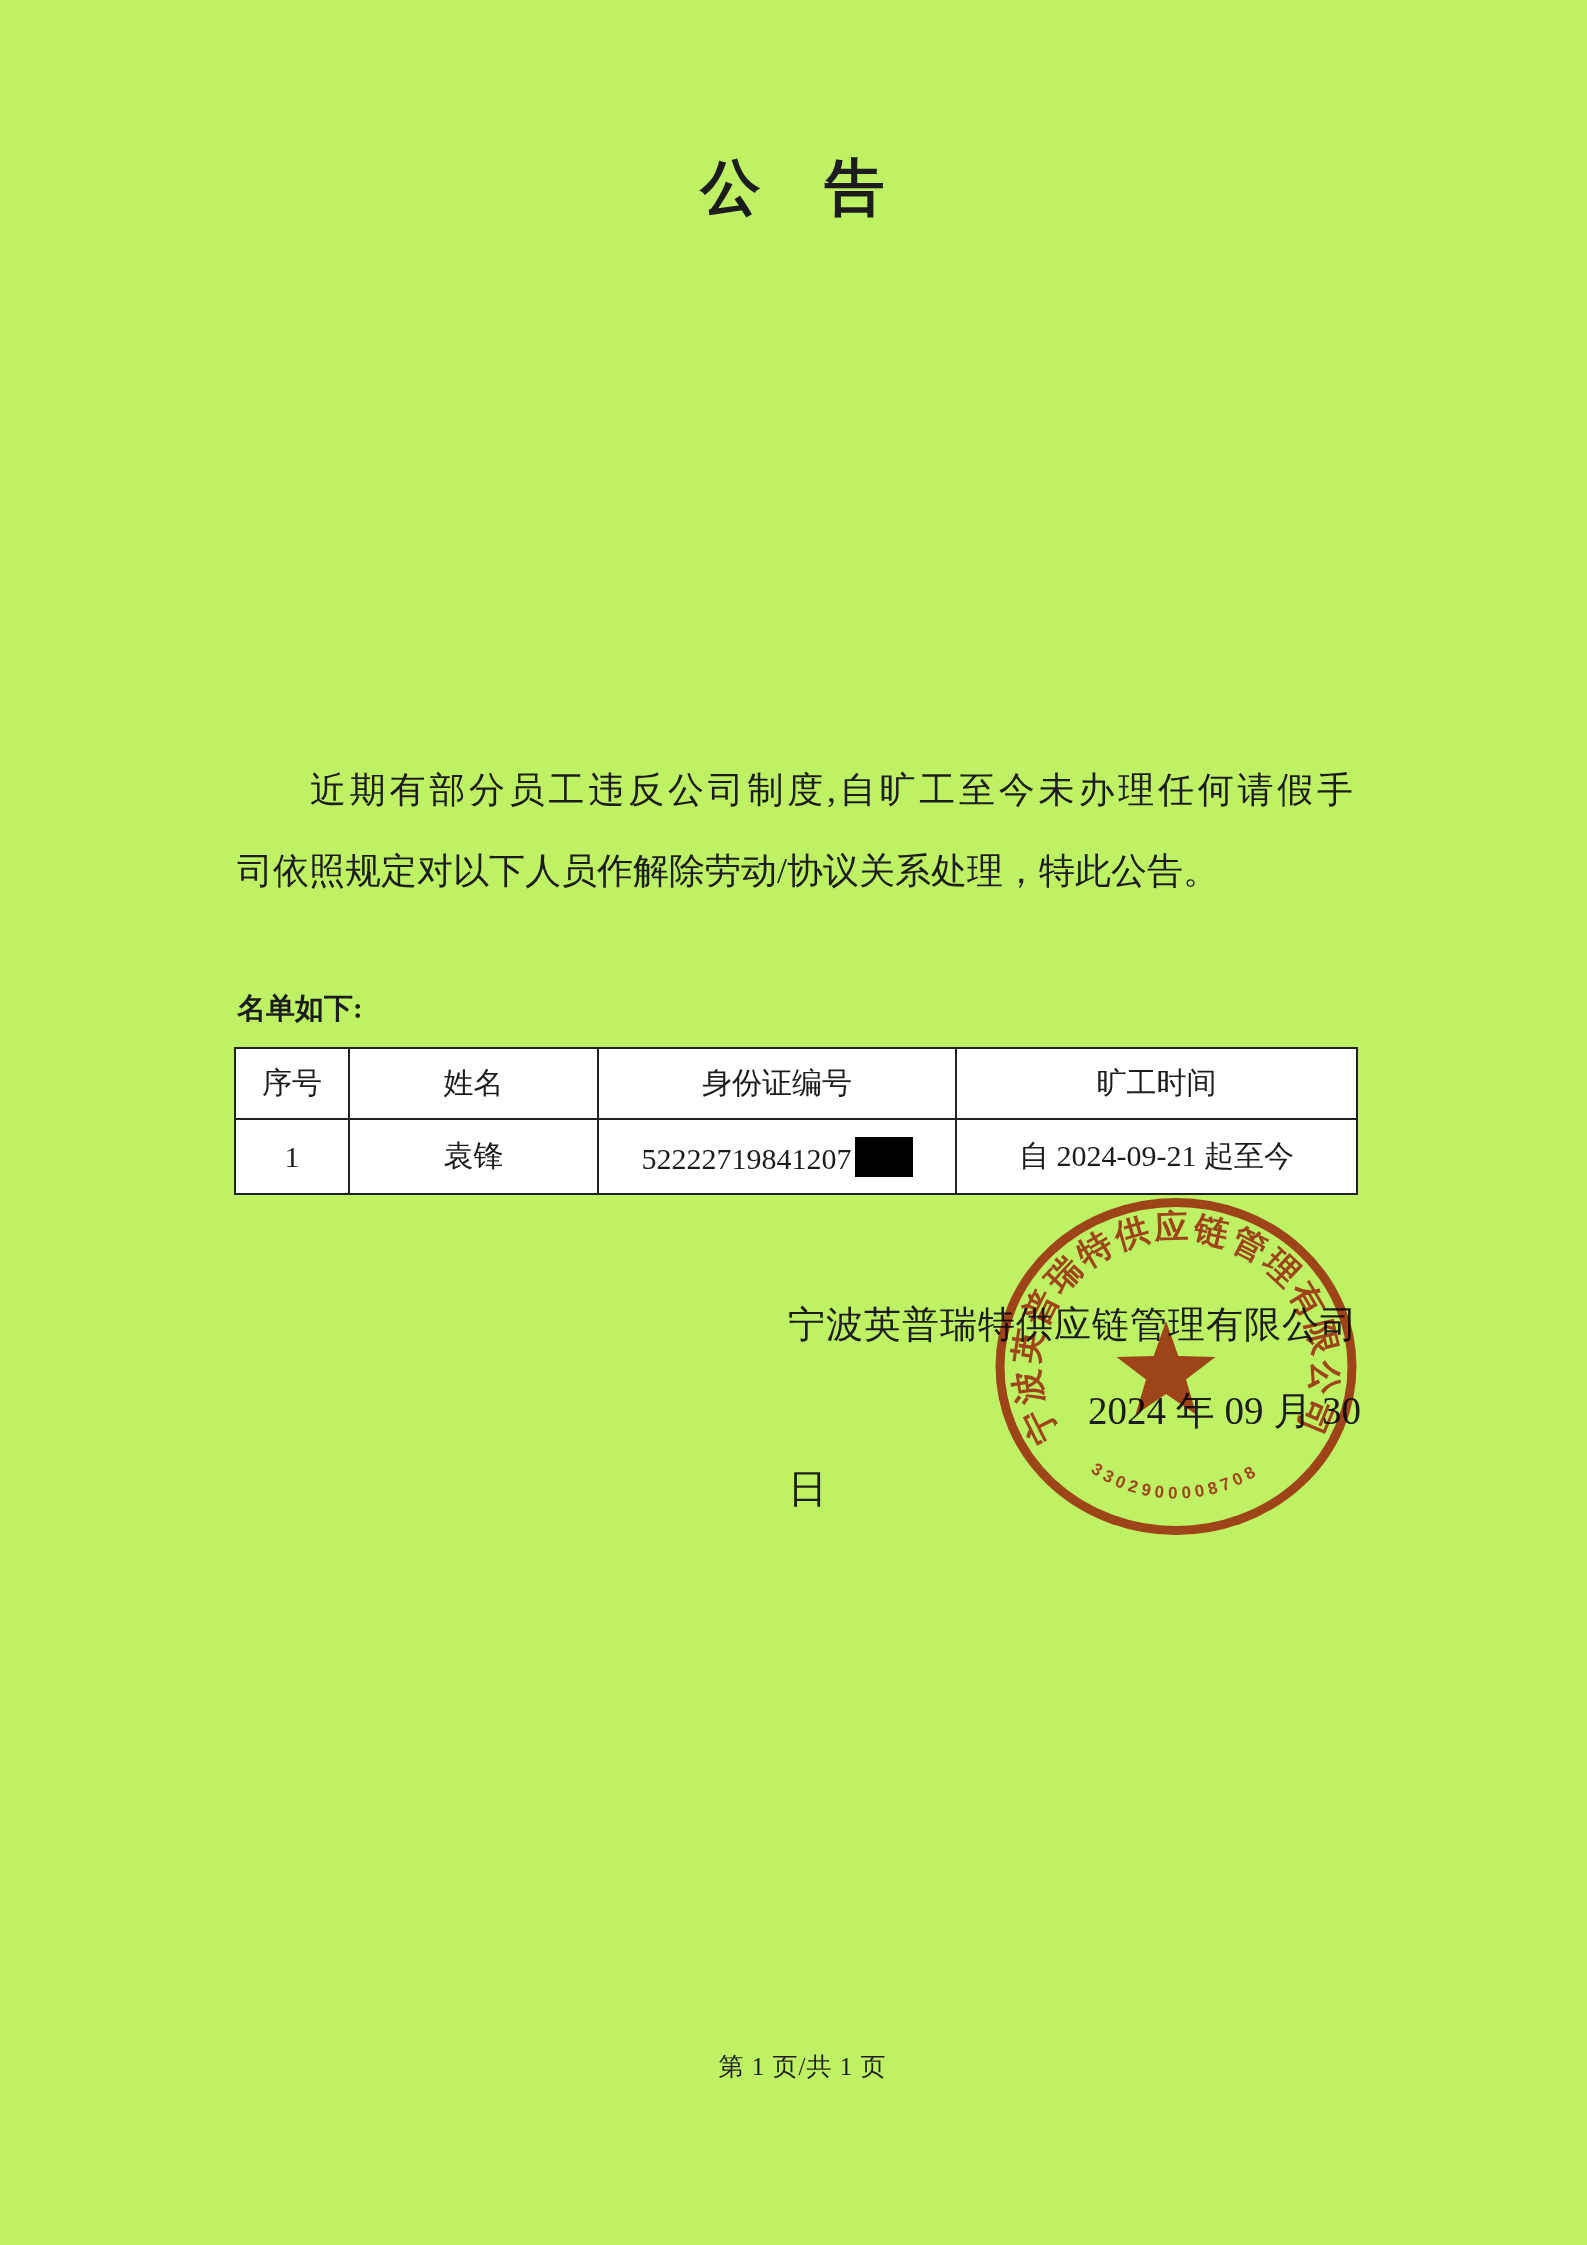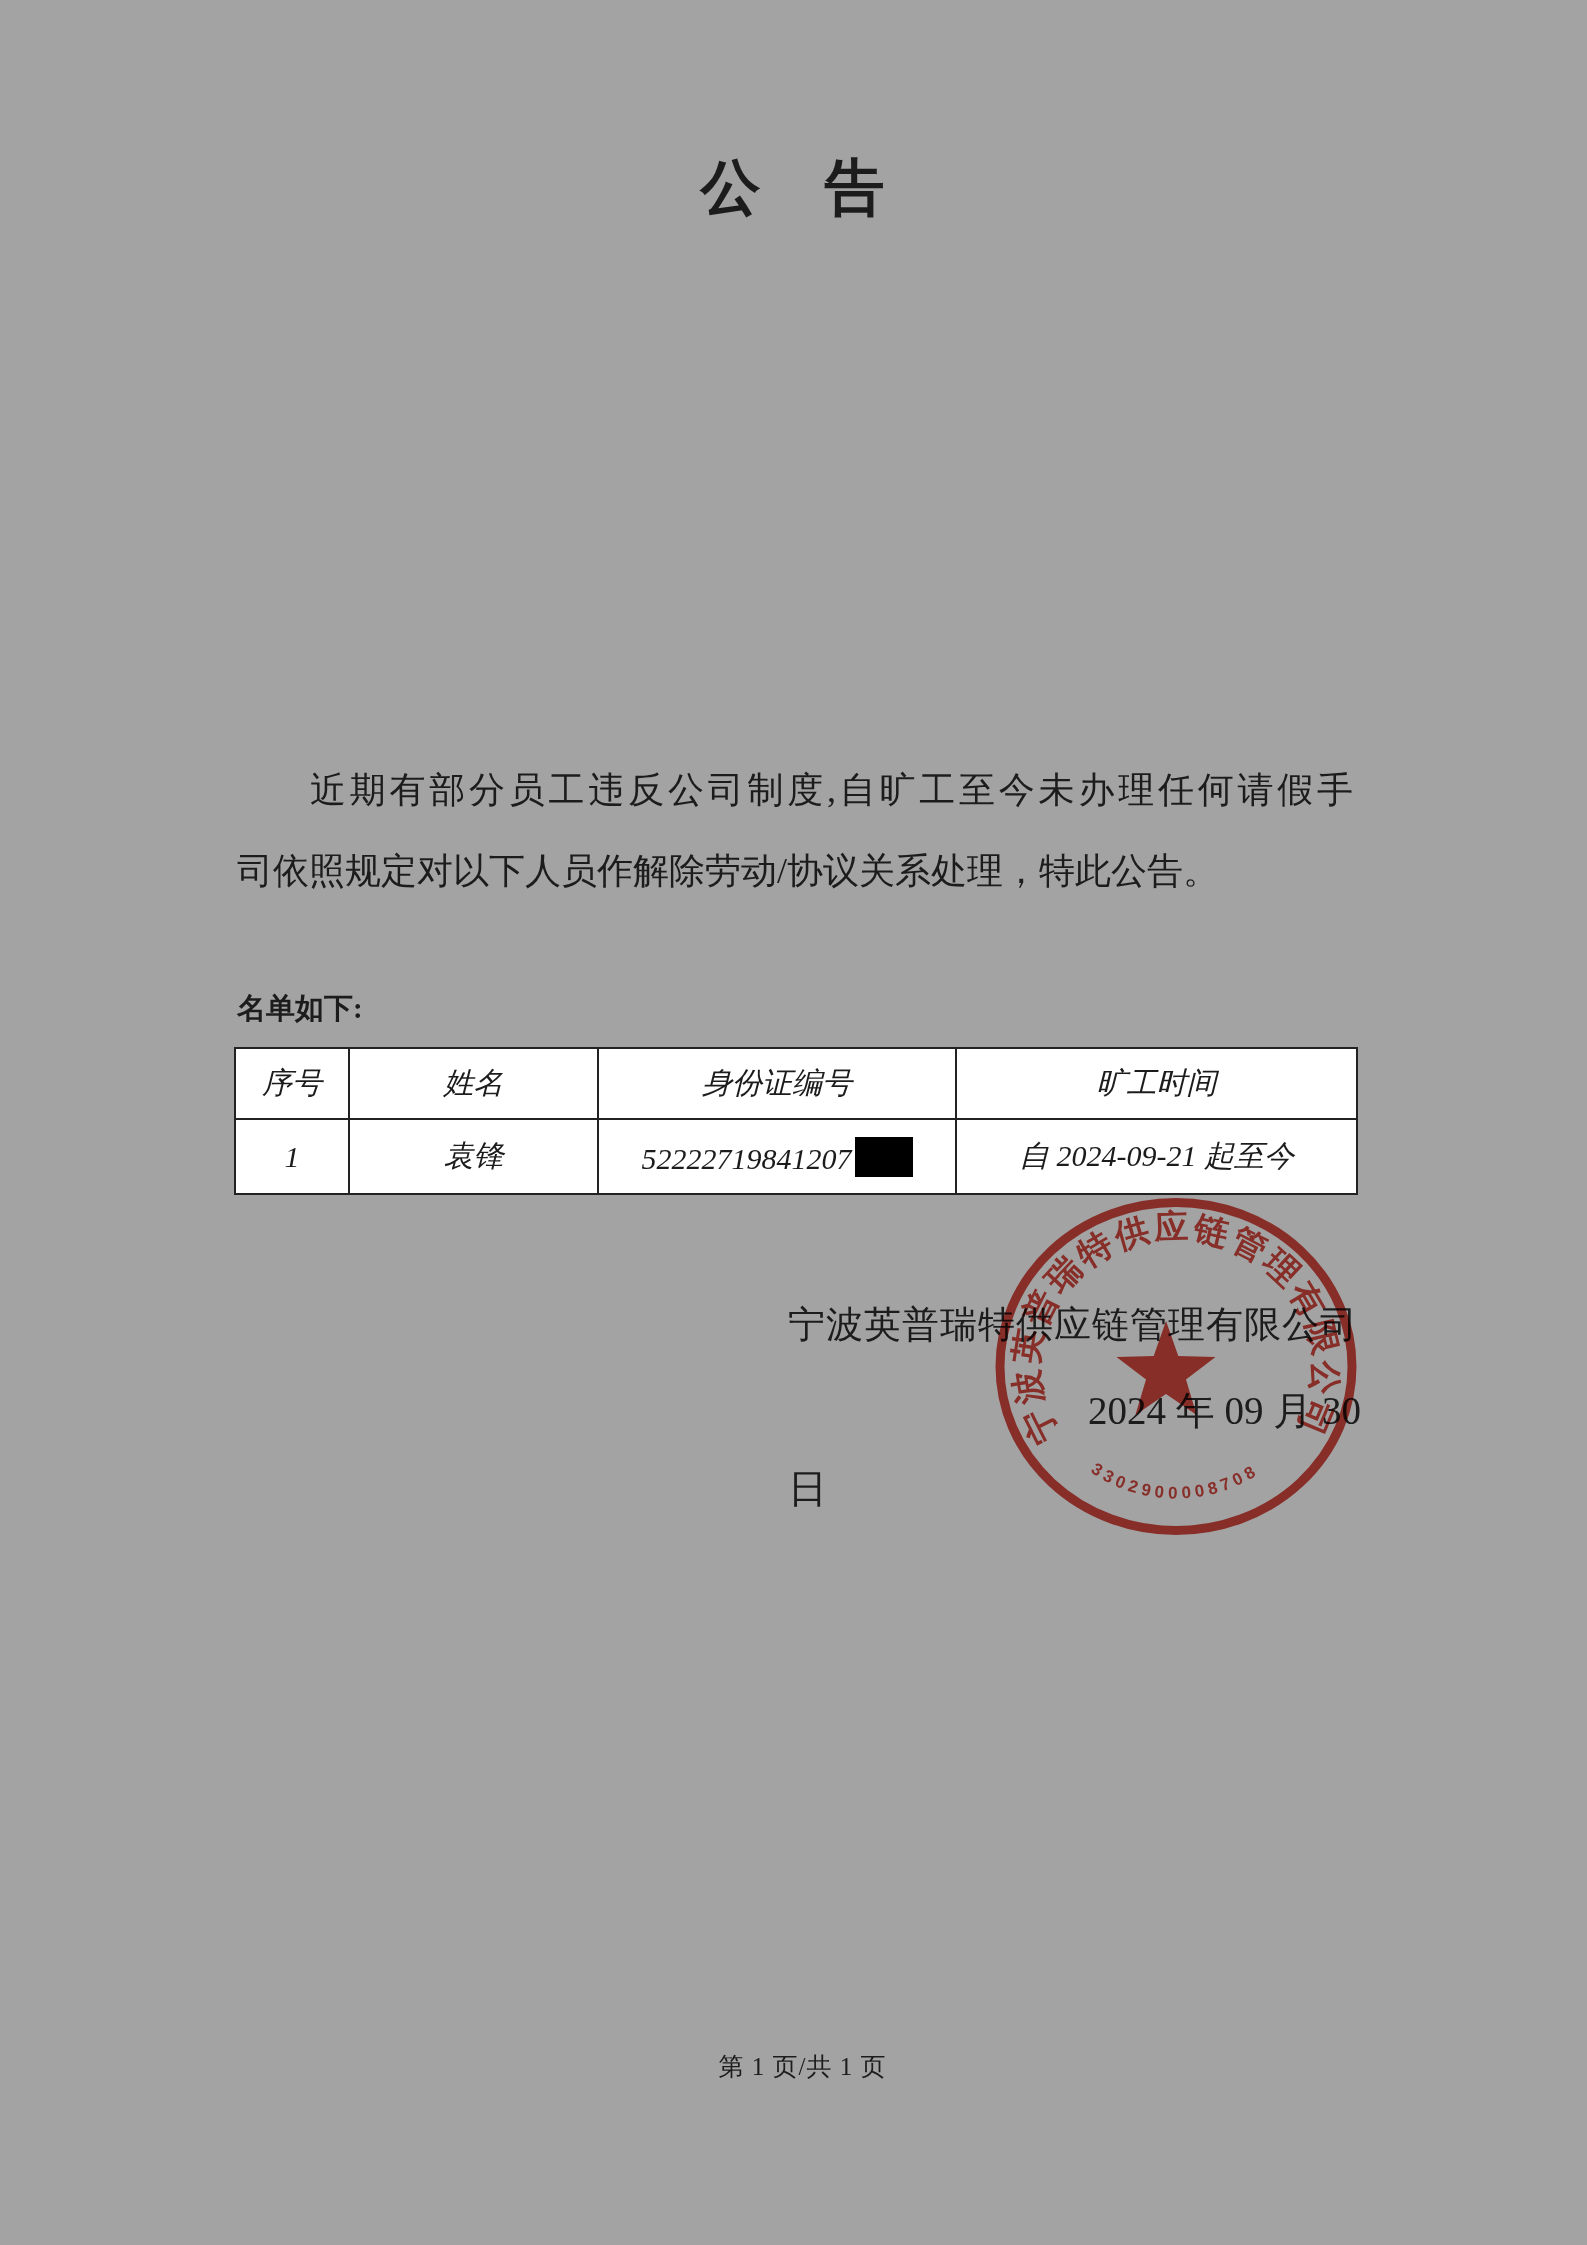--- a/index.html
+++ b/index.html
@@ -1,17 +1,17 @@
 <!DOCTYPE html>
 <html style="--stamp-color: #d0382f;"><head>
 <meta charset="utf-8">
 <style>
   html,body { margin:0; padding:0; background:#ffffff; }
   .page {
-    position:relative; width:1587px; height:2245px; background:#a3a3a3;
+    position:relative; width:1587px; height:2245px; background:#bef264;
     font-family:"Liberation Serif", serif; color:#1c1c1c; overflow:hidden;
   }
   .doc-title {
     position:absolute; top:158px; left:0; width:100%;
     text-align:center; font-size:60px; font-weight:bold; line-height:1;
     letter-spacing:2px;
   }
   .fields {
     position:absolute; left:237px; top:315px;
     font-size:35px; line-height:81px; white-space:nowrap;
@@ -24,21 +24,20 @@
   .pline.j { text-align:justify; text-align-last:justify; }
   .pline.indent { text-indent:73px; }
   .list-intro {
     position:absolute; left:237px; top:988px;
     font-size:29px; font-weight:bold; line-height:40px;
   }
   table.roster {
     position:absolute; left:234px; top:1047px; width:1122px;
     border-collapse:collapse; table-layout:fixed; font-size:30px;
     background:#fff;
-    font-style:italic;
   }
   table.roster th, table.roster td {
     border:2px solid #222; text-align:center; vertical-align:middle;
     font-weight:normal; padding:0;
   }
   table.roster th { height:69px; }
   table.roster td { height:73px; }
   .redact {
     display:inline-block; width:58px; height:40px; background:#000;
     vertical-align:-8px; margin-left:3px;

